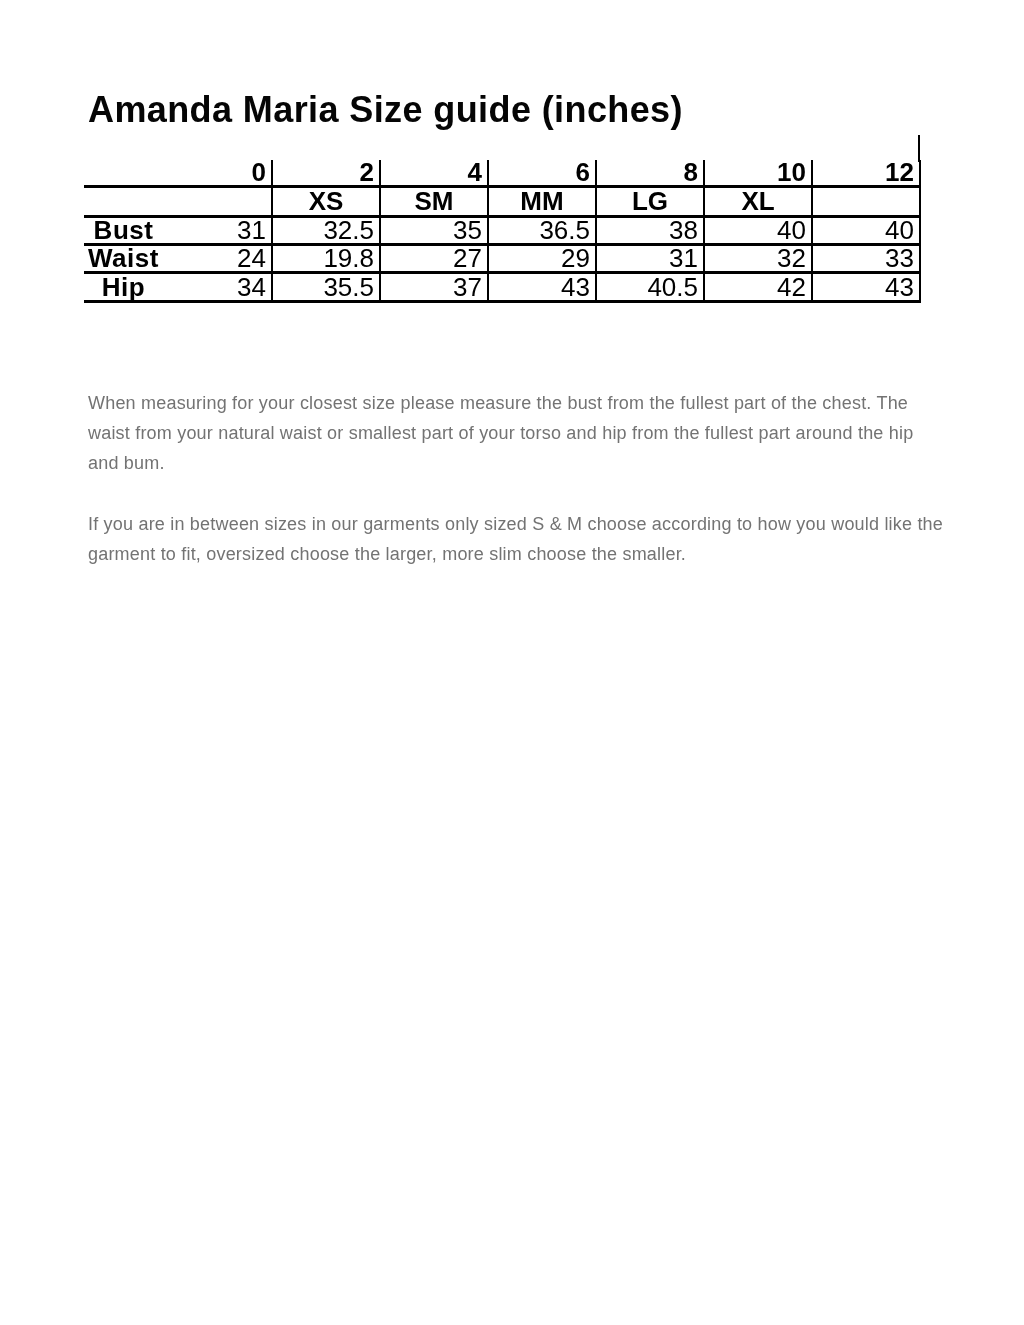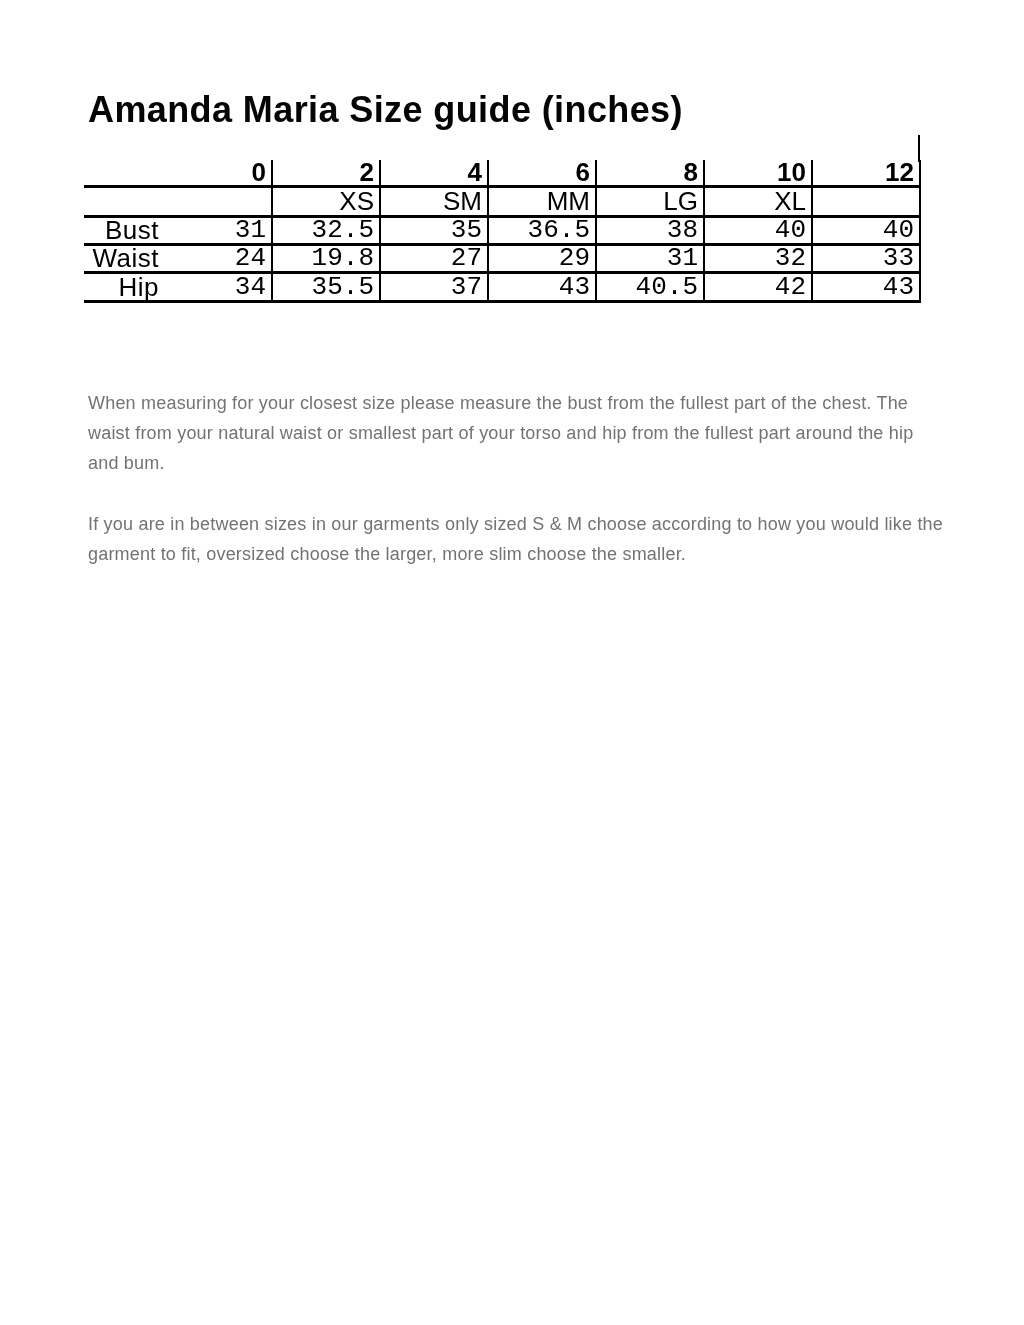--- a/index.html
+++ b/index.html
@@ -46,31 +46,31 @@
     font-size: 26px;
     line-height: 25px;
     padding: 0 5px;
     vertical-align: middle;
     color: #000000;
     overflow: hidden;
     white-space: nowrap;
   }
   table.size-table td.c-label {
     border-right: none;
-    font-weight: normal;
-    text-align: right;
+    font-weight: bold;
+    text-align: center;
     padding-left: 4px;
     letter-spacing: 0.5px;
   }
   table.size-table tr.r-numbers td { height: 25px; font-weight: bold; text-align: right; }
-  table.size-table tr.r-letters td { height: 27px; font-weight: normal; text-align: right; }
+  table.size-table tr.r-letters td { height: 27px; font-weight: bold; text-align: center; }
   table.size-table tr.r-bust td,
   table.size-table tr.r-waist td { height: 25px; }
   table.size-table tr.r-hip td { height: 26px; }
-  table.size-table td.c-val { text-align: right; font-weight: normal; font-family: Liberation Mono, monospace; }
+  table.size-table td.c-val { text-align: right; font-weight: normal; }
   .paragraphs {
     position: absolute;
     left: 88px;
     top: 388px;
     width: 856px;
     font-size: 18px;
     line-height: 30px;
     color: #737373;
     letter-spacing: 0.2px;
   }

